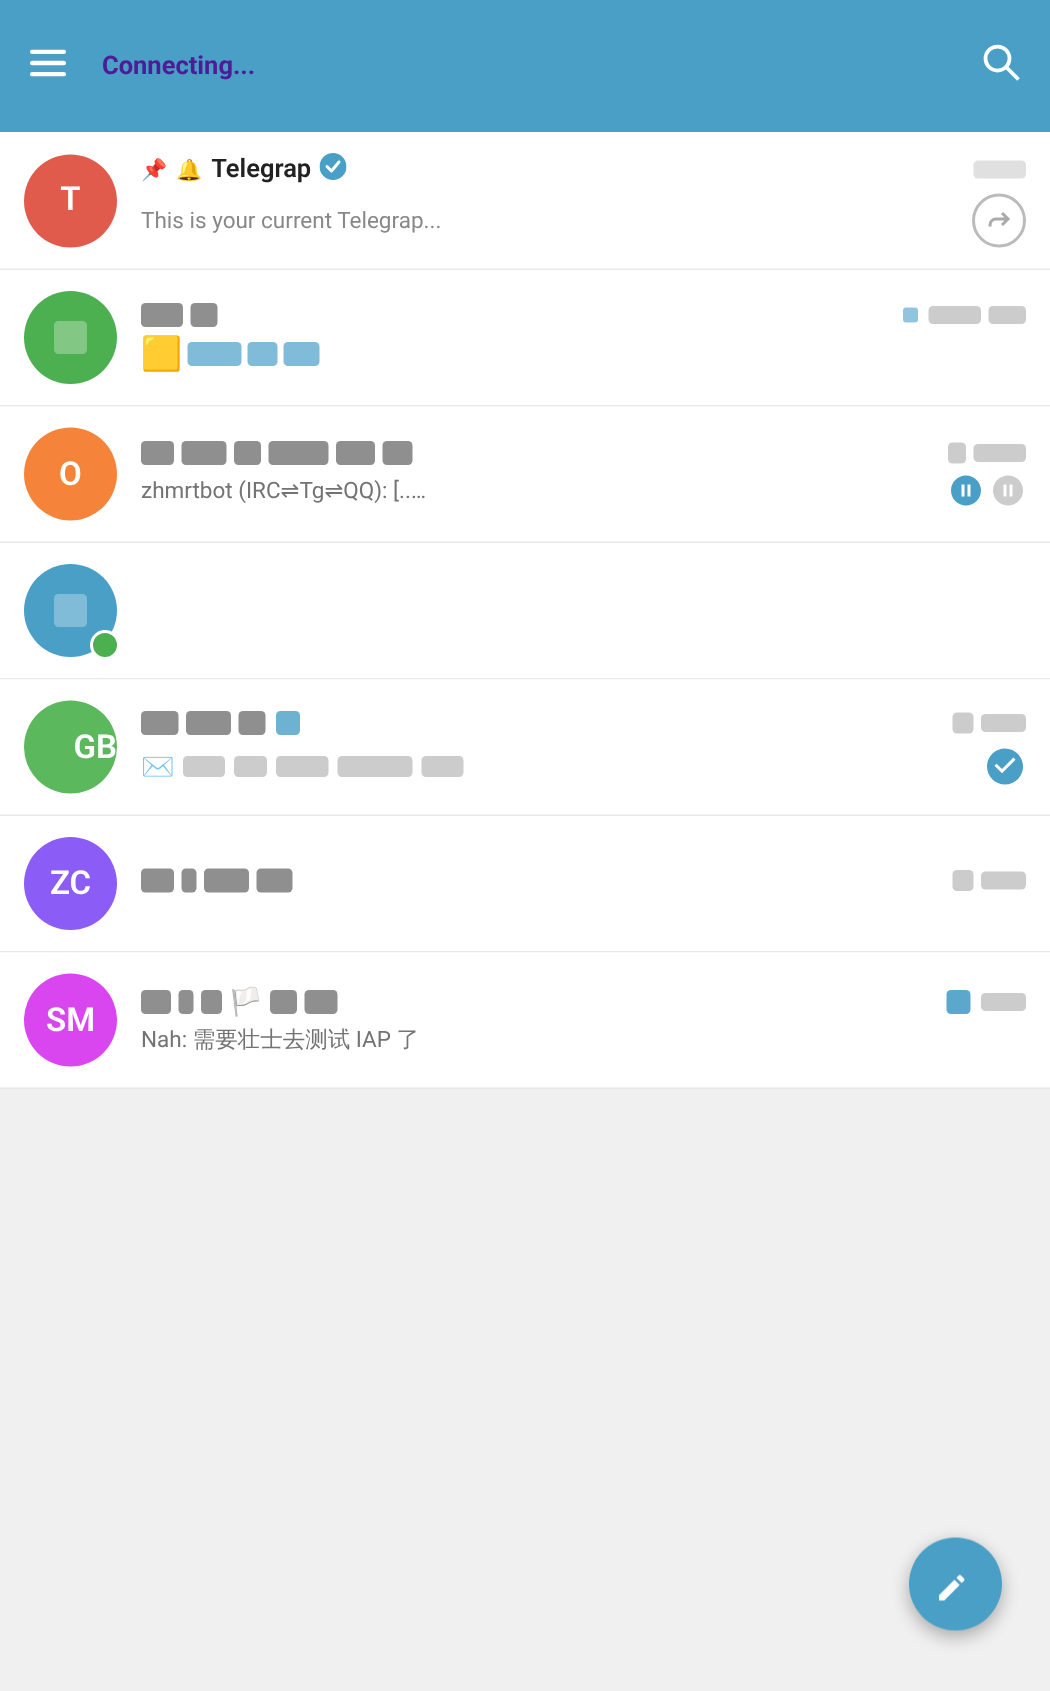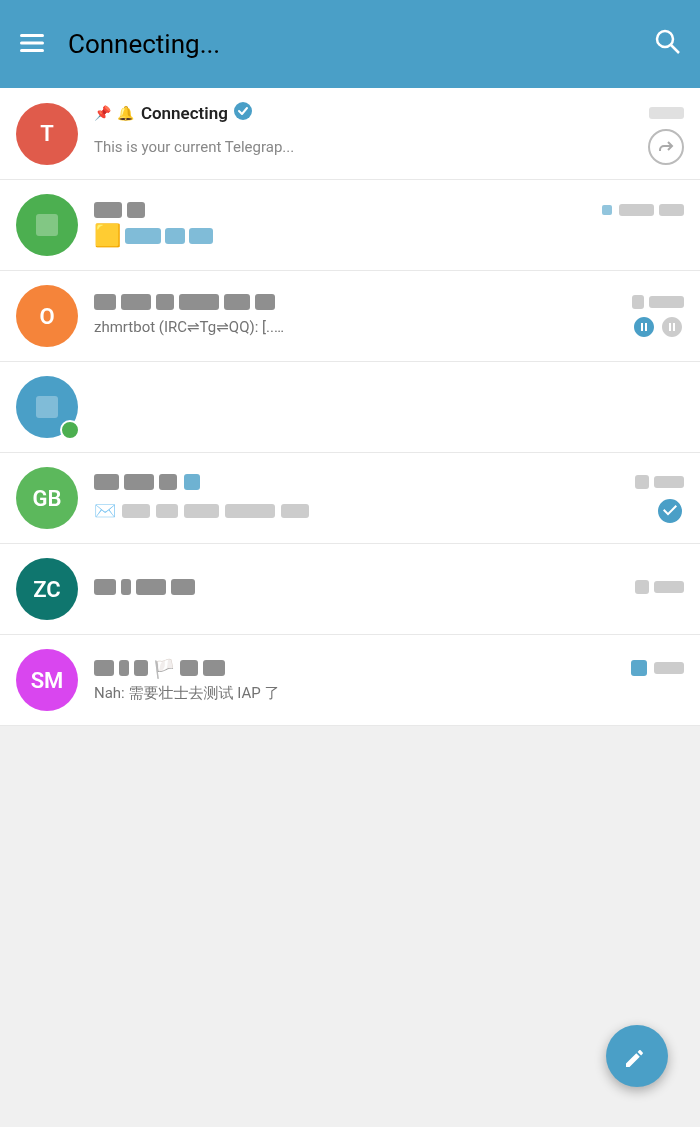--- a/index.html
+++ b/index.html
@@ -21,23 +21,23 @@
       color: white;
     }
     .header-menu-icon {
       font-size: 22px;
       color: white;
       cursor: pointer;
       margin-right: 24px;
     }
     .header-title {
       flex: 1;
-      font-size: 26px;
-      font-weight: 400;
-      color: #000000;
+      font-size: 17px;
+      font-weight: 700;
+      color: #4c1d95;
     }
     .header-search-icon {
       font-size: 24px;
       color: white;
       cursor: pointer;
     }
 
     
     .chat-list {
       background: #fff;
@@ -65,22 +65,22 @@
       color: white;
       flex-shrink: 0;
       margin-right: 16px;
       position: relative;
       overflow: hidden;
     }
     .avatar-T { background: #e05b4b; }
     .avatar-green { background: #4caf50; }
     .avatar-orange { background: #f5843a; }
     .avatar-blue { background: #4a9fc7; }
-    .avatar-gb { background: #5cb85c; }
-    .avatar-zc { background: #0f766e; }
+    .avatar-gb { background: #5cb85c; justify-content: flex-end; }
+    .avatar-zc { background: #8b5cf6; }
     .avatar-sm { background: #d946ef; }
 
     
     .chat-content {
       flex: 1;
       min-width: 0;
     }
     .chat-top-row {
       display: flex;
       align-items: center;
@@ -218,21 +218,21 @@
 
   <div class="chat-item">
     <div class="avatar avatar-T">
       <span>T</span>
     </div>
     <div class="chat-content">
       <div class="chat-top-row">
         <div class="chat-name">
           <span style="font-size:14px; color:#555;">📌</span>
           <span style="font-size:14px; color:#555;">🔔</span>
-          <span class="chat-name-text">Connecting</span>
+          <span class="chat-name-text">Telegrap</span>
           <span class="verified-badge">
             <svg width="18" height="18" viewBox="0 0 18 18" fill="#4a9fc7">
               <circle cx="9" cy="9" r="9"></circle>
               <polyline points="5,9 8,12 13,6" stroke="white" stroke-width="2" fill="none" stroke-linecap="round" stroke-linejoin="round"></polyline>
             </svg>
           </span>
         </div>
         <div style="display:flex;align-items:center;gap:6px;">
           <span class="blurred-time" style="width:35px;"></span>
         </div>

